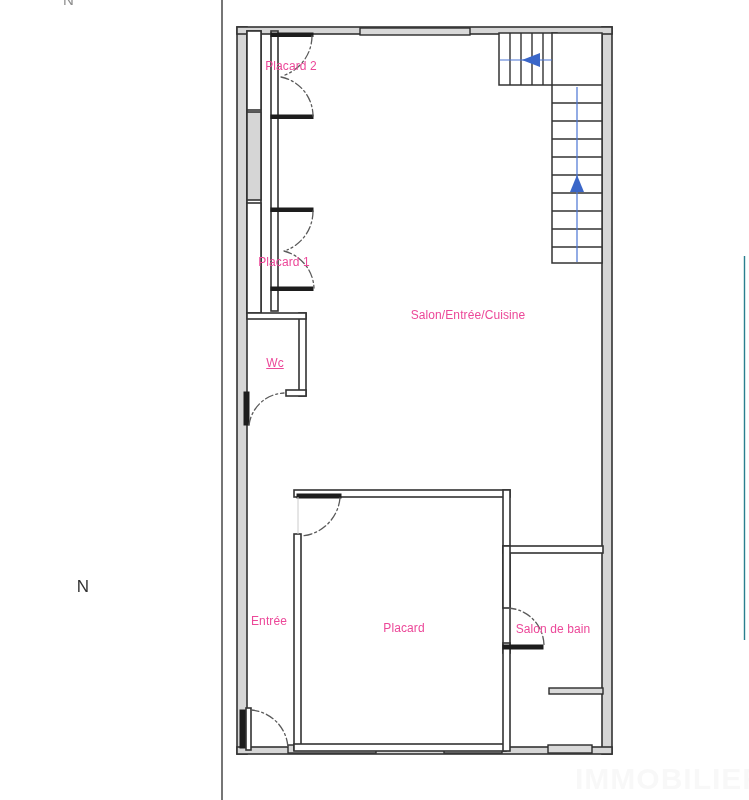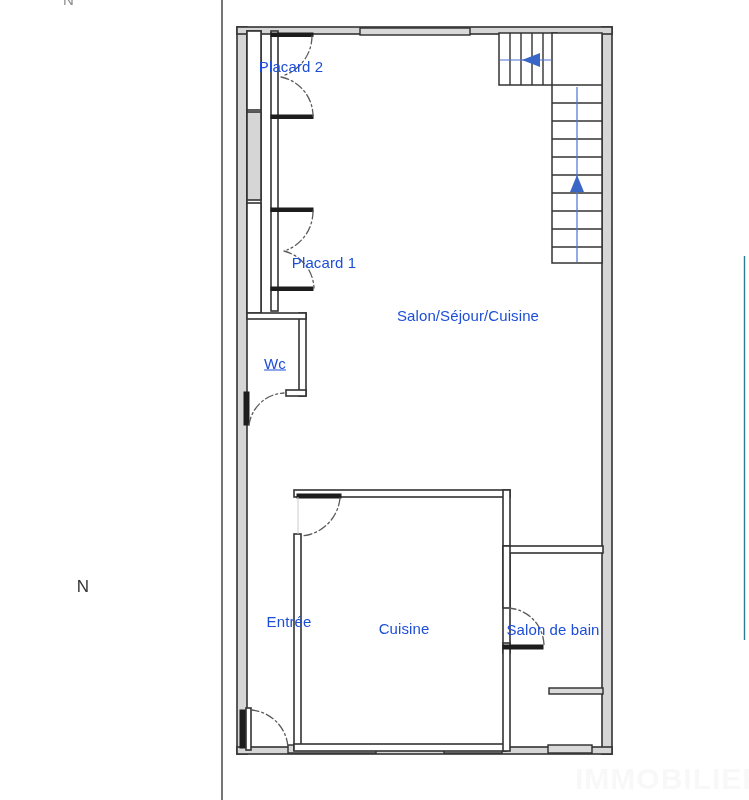--- a/index.html
+++ b/index.html
@@ -26,22 +26,22 @@
     left: 0; top: 0;
     width: 749px;
     height: 800px;
   }
   svg.layer { display: block; }
 
   
   .lbl {
     position: absolute;
     font-family: "Liberation Sans", sans-serif;
-    font-size: 15px;
-    color: #1d4ed8;
+    font-size: 12px;
+    color: #ec4899;
     white-space: nowrap;
     letter-spacing: 0.1px;
   }
   .lbl.centered { transform: translate(-50%, -50%); }
   .lbl.north {
     font-size: 17px;
     color: #333;
   }
   .cut-text {
     position: absolute;
@@ -202,29 +202,29 @@
       <g>
         <polygon class="compassFill" points="96,539 117,460 136,497"></polygon>
         <polygon class="compassOpen" points="96,539 136,497 167,489"></polygon>
       </g>
 
     </g>
   </svg>
 
   <div class="lbl centered" style="left:291px; top:66px;">Placard 2</div>
 
-  <div class="lbl centered" style="left:284px; top:262px;margin-left:40px;">Placard 1</div>
+  <div class="lbl centered" style="left:284px; top:262px;">Placard 1</div>
 
   <div class="lbl centered" style="left:275px; top:363px;text-decoration:underline;">Wc</div>
 
-  <div class="lbl centered" style="left:468px; top:315px;">Salon/Séjour/Cuisine</div>
-
-  <div class="lbl centered" style="left:269px; top:621px;margin-left:20px;">Entrée</div>
-
-  <div class="lbl centered" style="left:404px; top:628px;">Cuisine</div>
+  <div class="lbl centered" style="left:468px; top:315px;">Salon/Entrée/Cuisine</div>
+
+  <div class="lbl centered" style="left:269px; top:621px;">Entrée</div>
+
+  <div class="lbl centered" style="left:404px; top:628px;">Placard</div>
 
   <div class="lbl centered" style="left:553px; top:629px;">Salon de bain</div>
 
   <div class="lbl north centered" style="left:83px; top:587px;">N</div>
 
   <div class="watermark" style="left:575px; top:762px;">IMMOBILIER</div>
 
 </div>
 
 </body></html>

